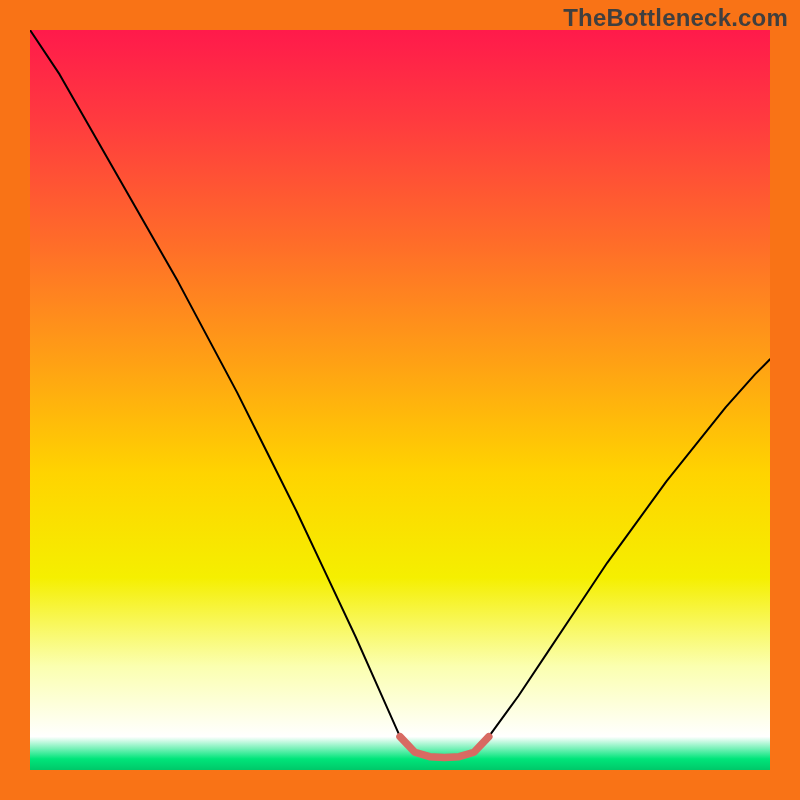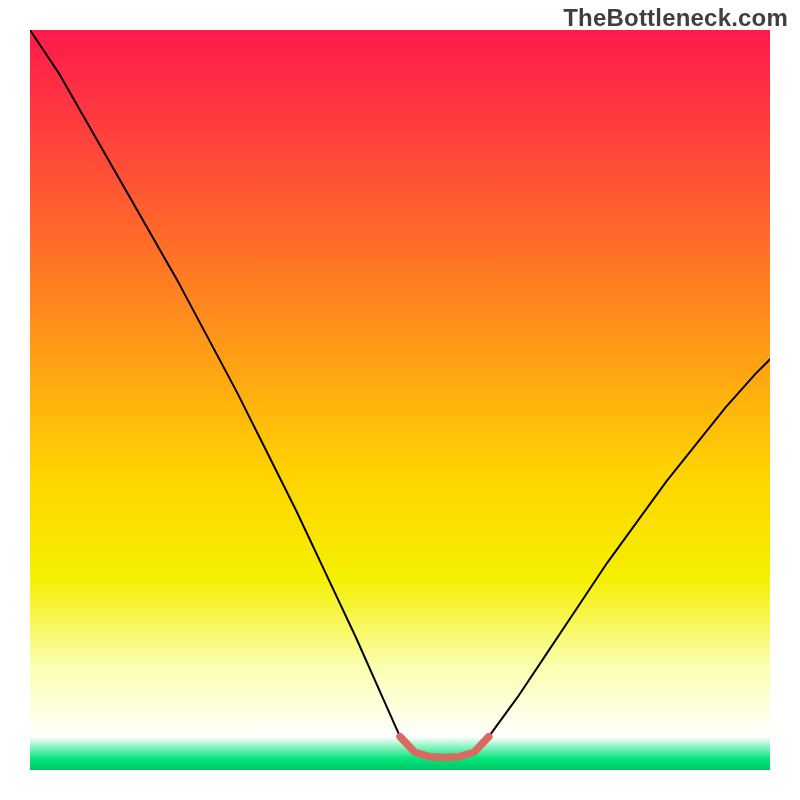--- a/index.html
+++ b/index.html
@@ -8,21 +8,21 @@
     width: 800px;
     height: 800px;
     background: #000;
     overflow: hidden;
     font-family: Arial, Helvetica, sans-serif;
   }
   .frame {
     position: relative;
     width: 800px;
     height: 800px;
-    background: #ffffff;
+    background: #f97316;
   }
   .watermark {
     position: absolute;
     top: 4px;
     right: 12px;
     color: #3f3f3f;
     font-size: 24px;
     font-weight: bold;
     letter-spacing: 0.2px;
     z-index: 20;

